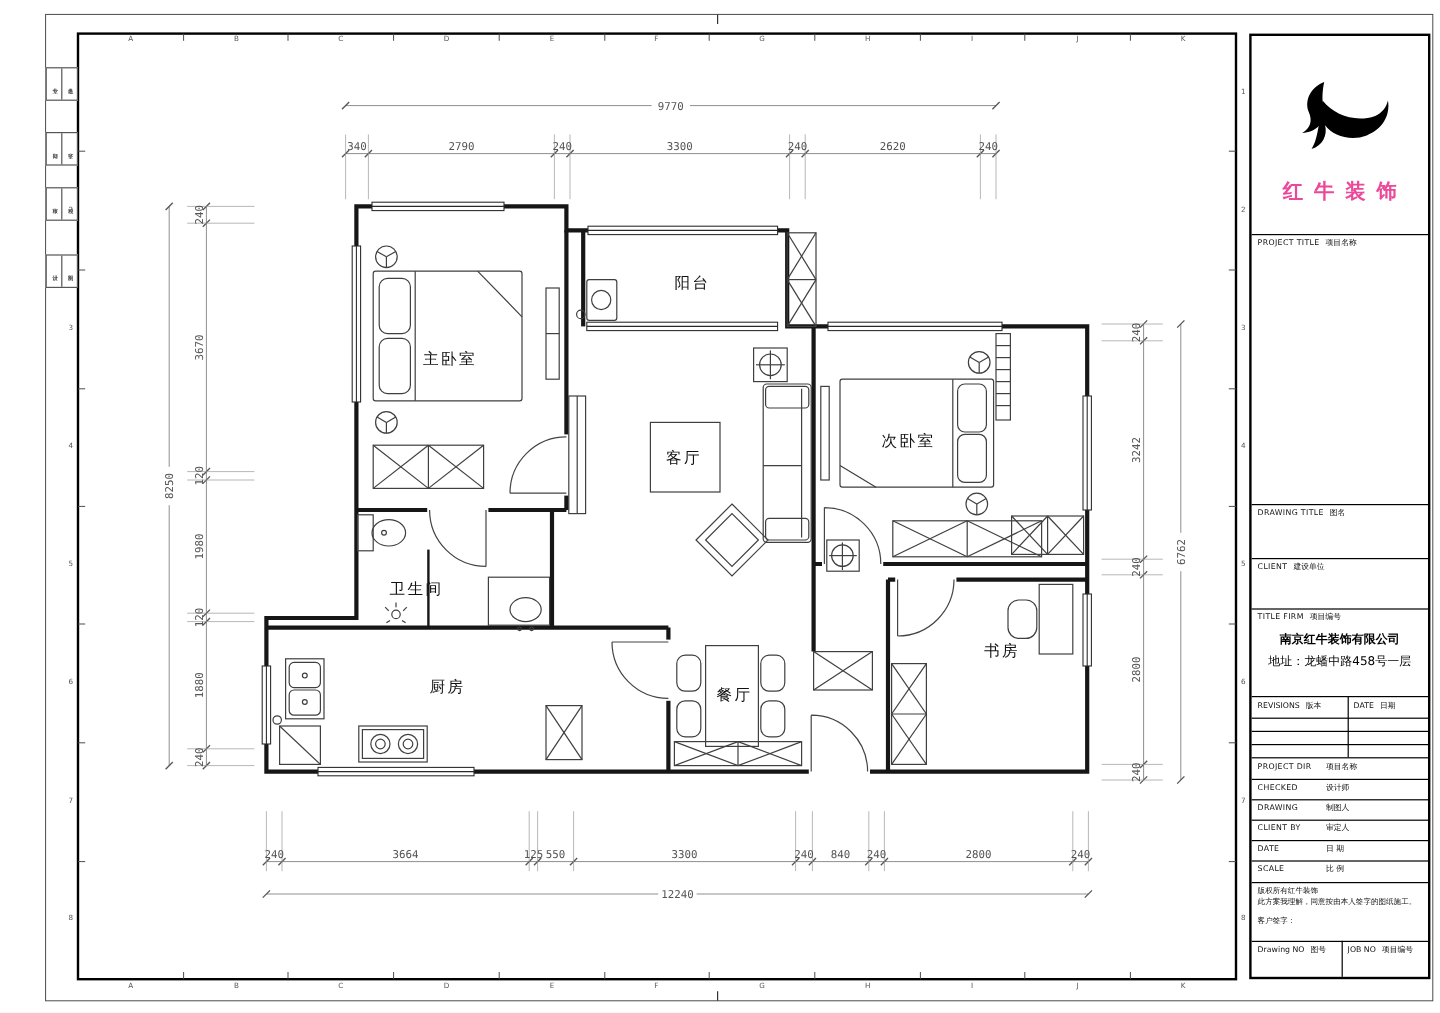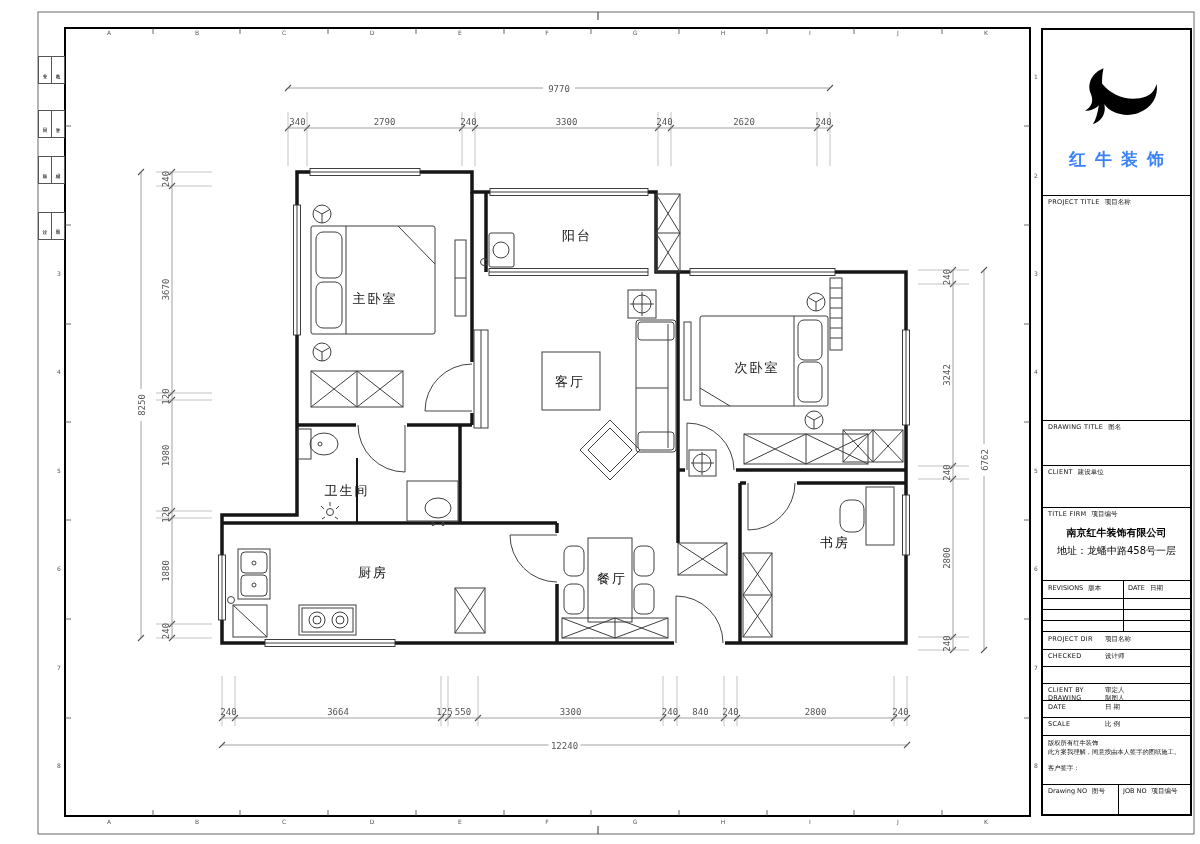--- a/index.html
+++ b/index.html
@@ -37,21 +37,21 @@
               background:#fff;box-sizing:border-box;}
   .tline{position:absolute;left:0;width:100%;height:0;border-top:1px solid #000;}
   .vline{position:absolute;width:0;border-left:1px solid #000;}
   .tb-row{position:absolute;left:5px;display:flex;gap:5px;font-size:6.5px;color:#111;white-space:nowrap;}
   .row-en{letter-spacing:.3px;}
   .tb-company{position:absolute;left:0;width:100%;top:496px;text-align:center;font-size:10px;font-weight:700;color:#000;}
   .tb-address{position:absolute;left:0;width:100%;top:514px;text-align:center;font-size:10px;color:#000;}
   .tb-copy{position:absolute;left:5px;right:4px;font-size:6.3px;line-height:9.5px;color:#111;}
   #brand-logo-svg{position:absolute;left:28px;top:26px;width:92px;height:84px;}
   #brand-name{position:absolute;top:118px;width:100%;text-align:center;font-size:17px;letter-spacing:9px;
-              text-indent:9px;font-weight:600;color:#3b82f6;}
+              text-indent:9px;font-weight:600;color:#ec4899;}
 </style>
 </head>
 <body>
 
 <div id="sheet">
 
   <svg id="plan-svg" viewBox="0 0 1200 844">
 
     <rect x="38" y="12" width="1156" height="822" class="outer"></rect>
     <rect x="65" y="28" width="965" height="788" class="frame"></rect>
@@ -545,21 +545,21 @@
     <div class="tb-row" style="top:605px">
       <span class="row-en" style="width:52px">PROJECT DIR</span>
       <span>项目名称</span>
     </div>
     <div class="tline" style="top:619px"></div>
     <div class="tb-row" style="top:622px">
       <span class="row-en" style="width:52px">CHECKED</span>
       <span>设计师</span>
     </div>
     <div class="tline" style="top:636px"></div>
-    <div class="tb-row" style="top:664px">
+    <div class="tb-row" style="top:639px">
       <span class="row-en" style="width:52px">DRAWING</span>
       <span>制图人</span>
     </div>
     <div class="tline" style="top:653px"></div>
     <div class="tb-row" style="top:656px">
       <span class="row-en" style="width:52px">CLIENT BY</span>
       <span>审定人</span>
     </div>
     <div class="tline" style="top:670px"></div>
     <div class="tb-row" style="top:673px">

